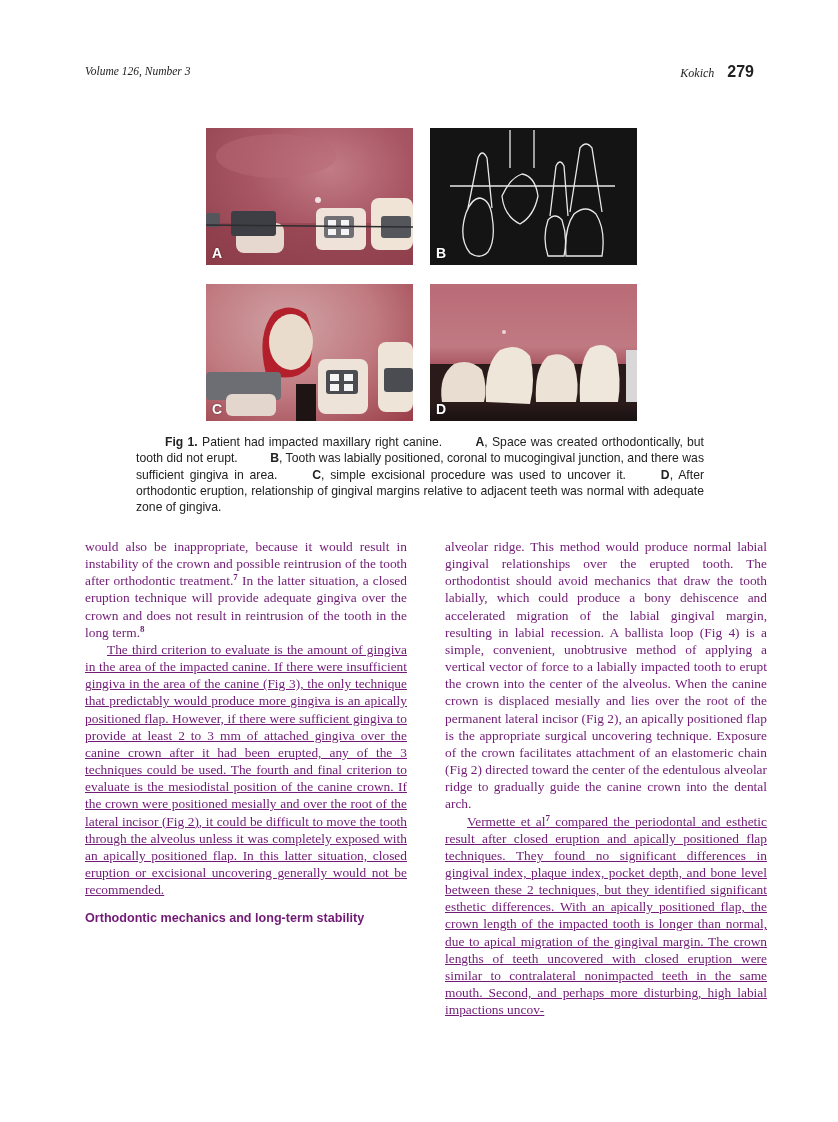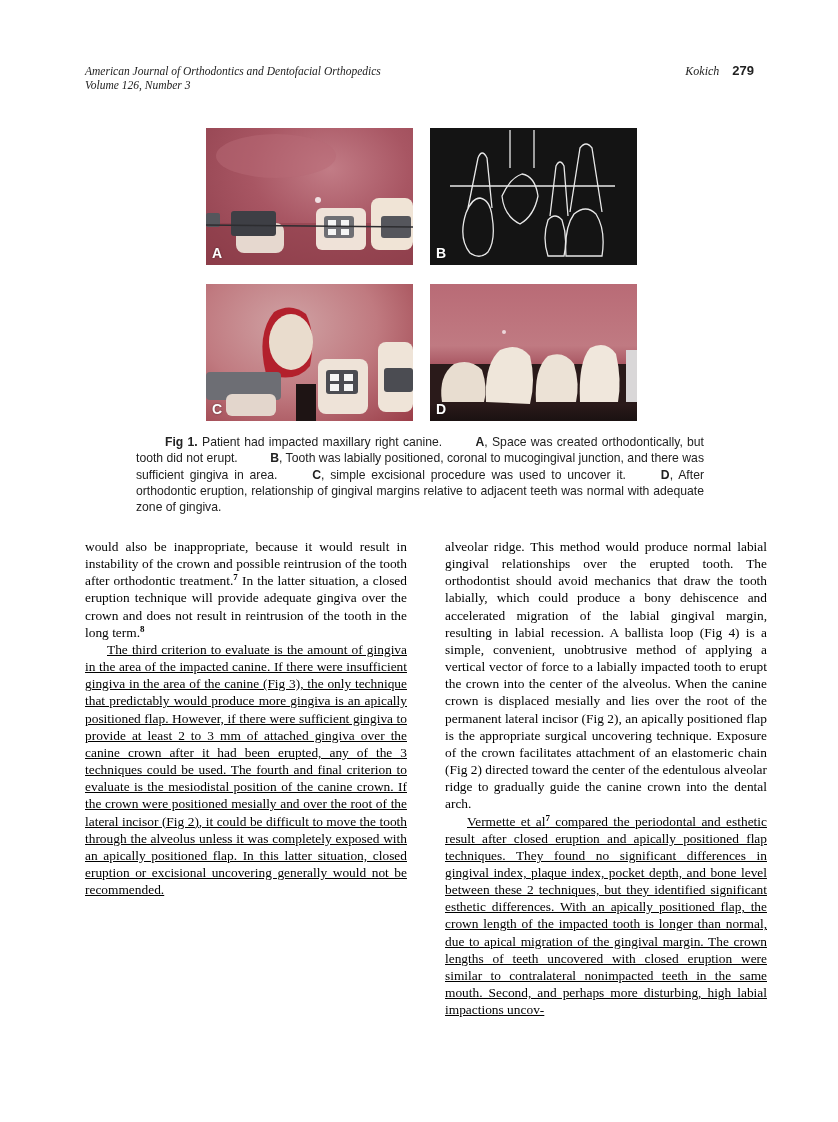--- a/index.html
+++ b/index.html
@@ -1,47 +1,46 @@
 <!DOCTYPE html>
 <html><head>
 <meta charset="utf-8">
 <style>
   html, body { margin: 0; padding: 0; background: #ffffff; }
   body { width: 838px; height: 1122px; position: relative; overflow: hidden; color: #1a1a1a; }
   .header-left { position: absolute; left: 85px; top: 64px; font-family: "Liberation Serif", serif; font-style: italic; font-size: 11.5px; line-height: 14px; color: #222; }
   .header-right { position: absolute; right: 84px; top: 63px; font-family: "Liberation Serif", serif; font-size: 12px; color: #222; }
   .header-right .author { font-style: italic; margin-right: 10px; text-align: center; }
-  .header-right .page { font-family: "Liberation Sans", sans-serif; font-weight: bold; font-size: 13px; }
+  .header-right .page { font-family: "Liberation Sans", sans-serif; font-weight: bold; font-size: 16px; }
 
   .panel { position: absolute; overflow: hidden; }
   .panel .lbl { position: absolute; left: 6px; bottom: 4px; font-family: "Liberation Sans", sans-serif; font-weight: bold; font-size: 14px; color: #fff; text-shadow: 0 0 2px rgba(0,0,0,.5); }
   #panel-a { left: 206px; top: 128px; width: 207px; height: 137px;
     background: radial-gradient(ellipse at 60% 30%, #c27c86 0%, #a85663 45%, #8e3f4c 100%); }
   #panel-b { left: 430px; top: 128px; width: 207px; height: 137px; background: #141414; }
   #panel-c { left: 206px; top: 284px; width: 207px; height: 137px;
     background: radial-gradient(ellipse at 40% 30%, #d0a2a4 0%, #c07a80 50%, #9a3d48 100%); }
   #panel-d { left: 430px; top: 284px; width: 207px; height: 137px;
     background: linear-gradient(180deg, #b96b76 0%, #c07a82 45%, #a4505c 62%, #2a1a1a 88%, #1a1111 100%); }
 
   .caption { position: absolute; left: 136px; top: 434px; width: 568px; font-family: "Liberation Sans", sans-serif; font-size: 12.2px; line-height: 16.3px; text-align: justify; color: #222; }
   .caption b { font-weight: bold; margin-left: 29px; }
 
-  .col { position: absolute; top: 538px; width: 322px; font-family: "Liberation Serif", serif; font-size: 13.4px; line-height: 17.15px; text-align: justify; color: #000000; }
+  .col { position: absolute; top: 538px; width: 322px; font-family: "Liberation Serif", serif; font-size: 13.4px; line-height: 17.15px; text-align: justify; color: #701a75; }
   .col p { margin: 0; }
   .col p.indent { text-indent: 22px; text-decoration: underline; }
   #col-left { left: 85px; }
   #col-right { left: 445px; }
   .col sup { font-size: 9px; line-height: 0; font-weight: bold; }
   .section-heading { font-family: "Liberation Sans", sans-serif; font-weight: bold; font-size: 12.6px; margin: 12px 0 6px 0 !important; text-align: left; }
 </style>
 </head>
 <body>
 
 <div class="header-left">
-  <div>American Journal of Orthodontics and Dentofacial Orthopedics</div>
   <div>Volume 126, Number 3</div>
 </div>
 <div class="header-right">
   <span class="author">Kokich</span>
   <span class="page">279</span>
 </div>
 
 <div id="panel-a" class="panel">
   <svg width="207" height="137">
     <ellipse cx="70" cy="28" rx="60" ry="22" fill="#b86a76" opacity="0.5"></ellipse>
@@ -110,18 +109,19 @@
   <span class="lbl">D</span>
 </div>
 
 <div class="caption">
   <b>Fig 1.</b><span> Patient had impacted maxillary right canine. </span><b>A</b><span>, Space was created orthodontically, but tooth did not erupt. </span><b>B</b><span>, Tooth was labially positioned, coronal to mucogingival junction, and there was sufficient gingiva in area. </span><b>C</b><span>, simple excisional procedure was used to uncover it. </span><b>D</b><span>, After orthodontic eruption, relationship of gingival margins relative to adjacent teeth was normal with adequate zone of gingiva.</span>
 </div>
 
 <div id="col-left" class="col">
   <p><span>would also be inappropriate, because it would result in instability of the crown and possible reintrusion of the tooth after orthodontic treatment.</span><sup>7</sup><span> In the latter situation, a closed eruption technique will provide adequate gingiva over the crown and does not result in reintrusion of the tooth in the long term.</span><sup>8</sup></p>
   <p class="indent">The third criterion to evaluate is the amount of gingiva in the area of the impacted canine. If there were insufficient gingiva in the area of the canine (Fig 3), the only technique that predictably would produce more gingiva is an apically positioned flap. However, if there were sufficient gingiva to provide at least 2 to 3 mm of attached gingiva over the canine crown after it had been erupted, any of the 3 techniques could be used. The fourth and final criterion to evaluate is the mesiodistal position of the canine crown. If the crown were positioned mesially and over the root of the lateral incisor (Fig 2), it could be difficult to move the tooth through the alveolus unless it was completely exposed with an apically positioned flap. In this latter situation, closed eruption or excisional uncovering generally would not be recommended.</p>
+  <p class="section-heading">Orthodontic mechanics and long-term stability</p>
 </div>
 
 <div id="col-right" class="col">
   <p>alveolar ridge. This method would produce normal labial gingival relationships over the erupted tooth. The orthodontist should avoid mechanics that draw the tooth labially, which could produce a bony dehiscence and accelerated migration of the labial gingival margin, resulting in labial recession. A ballista loop (Fig 4) is a simple, convenient, unobtrusive method of applying a vertical vector of force to a labially impacted tooth to erupt the crown into the center of the alveolus. When the canine crown is displaced mesially and lies over the root of the permanent lateral incisor (Fig 2), an apically positioned flap is the appropriate surgical uncovering technique. Exposure of the crown facilitates attachment of an elastomeric chain (Fig 2) directed toward the center of the edentulous alveolar ridge to gradually guide the canine crown into the dental arch.</p>
   <p class="indent"><span>Vermette et al</span><sup>7</sup><span> compared the periodontal and esthetic result after closed eruption and apically positioned flap techniques. They found no significant differences in gingival index, plaque index, pocket depth, and bone level between these 2 techniques, but they identified significant esthetic differences. With an apically positioned flap, the crown length of the impacted tooth is longer than normal, due to apical migration of the gingival margin. The crown lengths of teeth uncovered with closed eruption were similar to contralateral nonimpacted teeth in the same mouth. Second, and perhaps more disturbing, high labial impactions uncov-</span></p>
 </div>
 
 </body></html>

